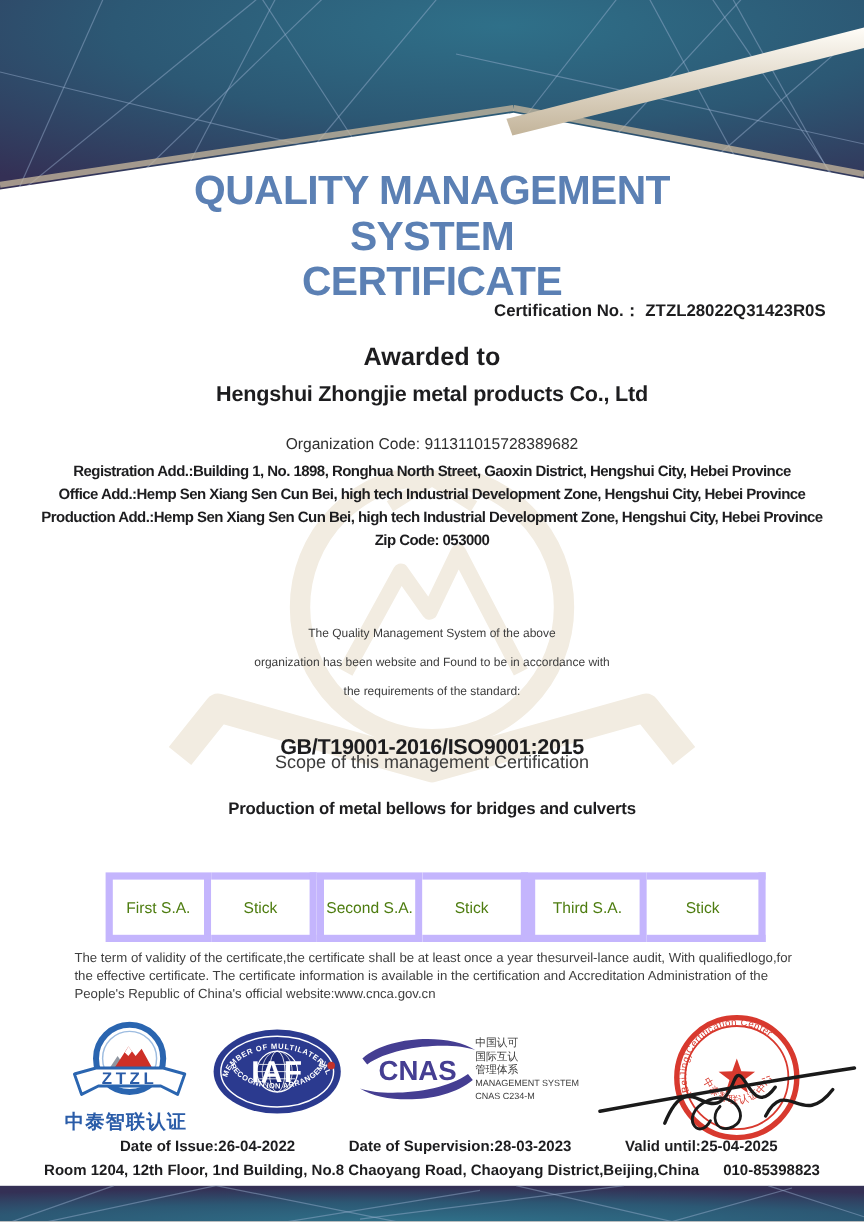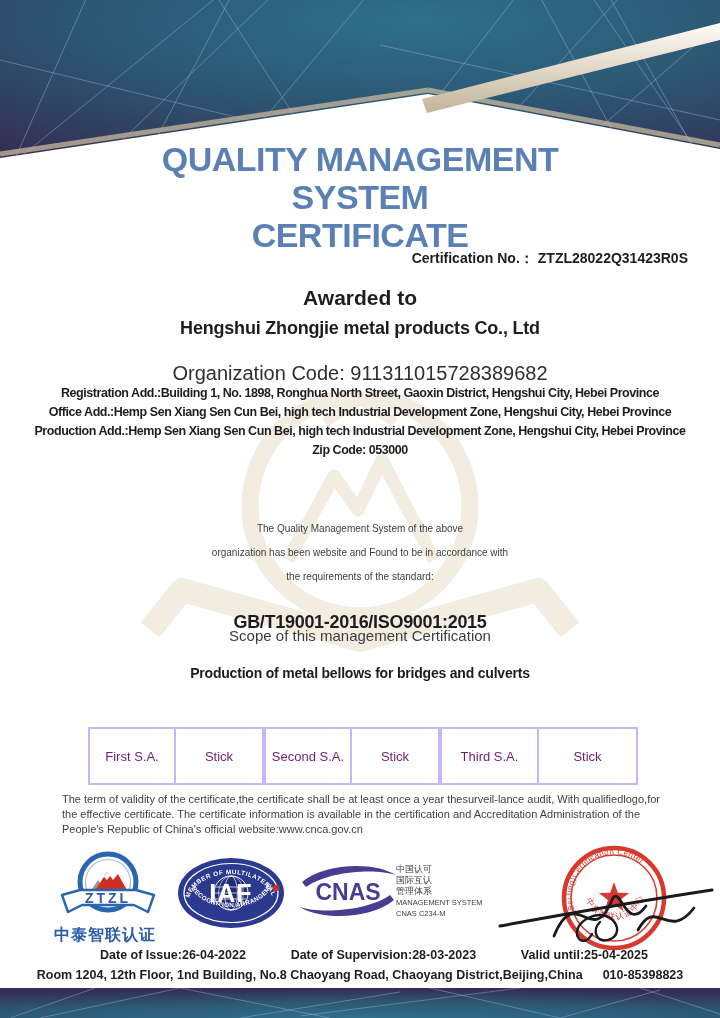--- a/index.html
+++ b/index.html
@@ -13,37 +13,37 @@
 
   
   .title-block { top:140px; left:0; width:100%; text-align:center;
     color:var(--title_blue,#5b80b4); font-weight:bold; font-size:34px;
     line-height:38px; letter-spacing:-0.5px; }
   .cert-no { top:250px; right:32px; font-size:14px; font-weight:bold; }
   .cert-no .lbl { margin-right:4px; }
 
   .awarded { top:286px; font-size:21px; font-weight:bold; }
   .company { top:318px; font-size:18px; font-weight:bold; letter-spacing:-0.2px; }
-  .orgcode { top:362px; font-size:20px; color:#2f2f2f; }
+  .orgcode { top:362px; font-size:13px; color:#2f2f2f; }
 
   .addr-block { top:384px; left:30px; width:660px; font-size:12.5px;
     font-weight:bold; line-height:19px; letter-spacing:-0.45px; }
   .addr-block p { text-align:justify; text-align-last:center; }
 
   .statement { top:517px; font-size:10px; color:#3c3c3c; line-height:24px; }
   .standard { top:612px; font-size:18px; font-weight:bold; letter-spacing:-0.3px; }
   .scope-label { top:627px; font-size:15px; color:#3c3c3c; }
   .scope-value { top:665px; font-size:14px; font-weight:bold; letter-spacing:-0.2px; }
 
   .audit-row { top:727px; left:88px; width:545px; display:flex;
     justify-content:space-between; }
   .audit-pair { display:flex; }
-  .audit-cell { width:88px; height:58px; border:2px solid #c4b5fd;
+  .audit-cell { width:88px; height:58px; border:6px solid #c4b5fd;
     display:flex; align-items:center; justify-content:center;
-    font-size:13px; color:#701a75; background:#fff; }
+    font-size:13px; color:#4d7c0f; background:#fff; }
   .audit-pair .audit-cell + .audit-cell { border-left:none; }
   .audit-pair.small .audit-cell { width:99px; }
 
   .terms { top:792px; left:62px; width:600px; font-size:11px;
     line-height:15px; color:#3f3f3f; }
 
   .ztzl-caption { top:925px; left:36px; width:138px; text-align:center;
     font-size:16px; font-weight:bold; color:var(--ztzl_blue,#2a5ca8);
     letter-spacing:1px; }
   .cnas-info { top:864px; left:396px; font-size:9px; line-height:11px;

